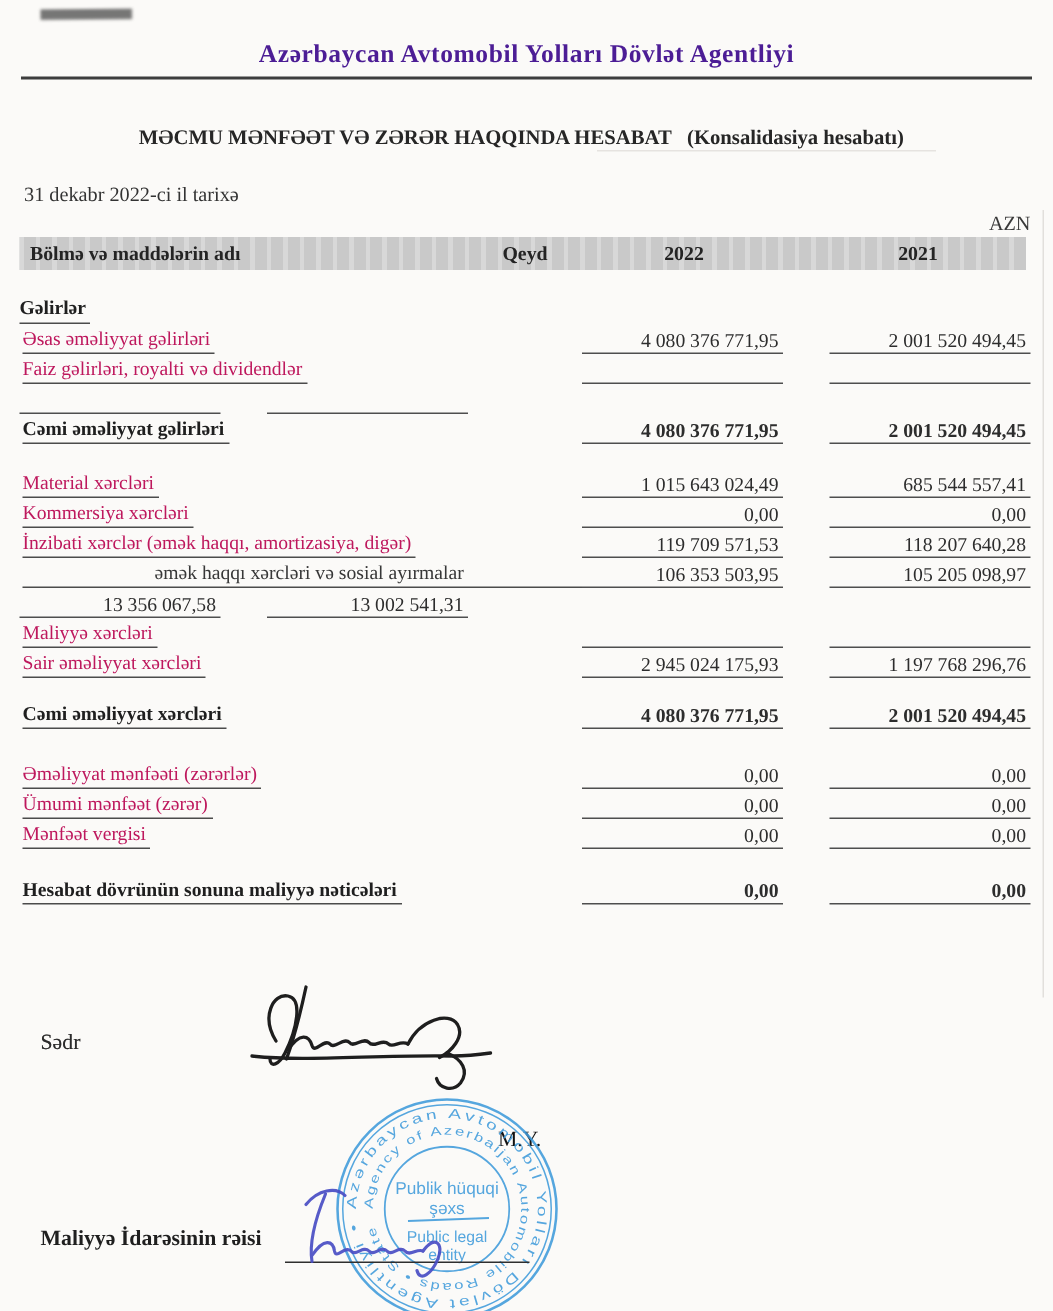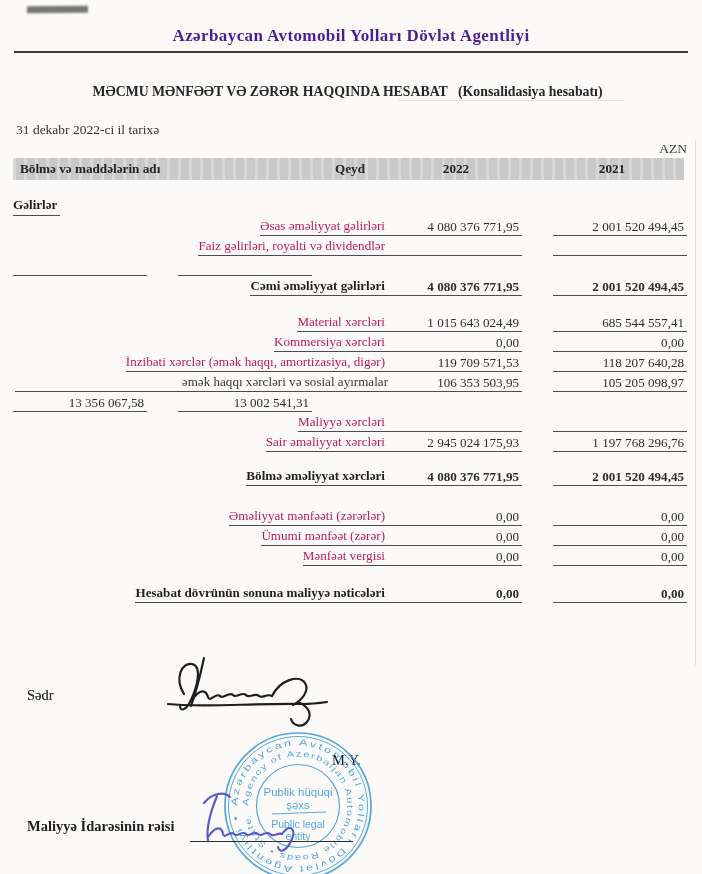--- a/index.html
+++ b/index.html
@@ -33,21 +33,21 @@
   .th-note  { left:337px; transform:translateX(-50%); }
   .th-2022  { left:443px; transform:translateX(-50%); }
   .th-2021  { left:599px; transform:translateX(-50%); }
 
   
   .tbody { position:absolute; top:196px; left:13px; width:674px; font-size:13.1px; }
   .group { margin-bottom:16px; }
   .group:nth-child(2) { margin-bottom:14px; }
   .group:nth-child(3) { margin-bottom:20px; }
   .group:nth-child(4) { margin-bottom:17px; }
-  .row { display:flex; align-items:flex-end; height:20px;text-align:right; }
+  .row { display:flex; align-items:flex-end; height:20px; }
   .row.section { font-weight:bold; }
   .row.bold { font-weight:bold; color:#1f1f1f; }
   .lbl { width:375px; padding-left:2px; line-height:15px; }
   .lbl-text { display:inline-block; border-bottom:1px solid #4b4b4b; padding:0 3px 2px 0; color:#be185d; }
   .row.bold .lbl-text, .row.section .lbl-text { color:#1f1f1f; }
   .lbl.indent { width:375px; }
   .lbl-full { display:block; width:100%; border-bottom:1px solid #4b4b4b; padding:0 0 2px 88px; color:#383838; }
   .val { height:20px; display:flex; align-items:flex-end; justify-content:flex-end;
          border-bottom:1.4px solid #4e4e4e; padding:0 3px 1px 0; line-height:15px; color:#2d2d2d; }
   .va { width:134px;margin-top:48px; }
@@ -150,21 +150,21 @@
           <div class="val vb"></div>
         </div>
         <div class="row">
           <div class="lbl"><span class="lbl-text">Sair əməliyyat xərcləri</span></div>
           <div class="val va">2 945 024 175,93</div>
           <div class="val vb">1 197 768 296,76</div>
         </div>
       </div>
       <div class="group">
         <div class="row bold">
-          <div class="lbl"><span class="lbl-text">Bölmə əməliyyat xərcləri</span></div>
+          <div class="lbl"><span class="lbl-text">Cəmi əməliyyat xərcləri</span></div>
           <div class="val va">4 080 376 771,95</div>
           <div class="val vb">2 001 520 494,45</div>
         </div>
       </div>
       <div class="group">
         <div class="row">
           <div class="lbl"><span class="lbl-text">Əməliyyat mənfəəti (zərərlər)</span></div>
           <div class="val va">0,00</div>
           <div class="val vb">0,00</div>
         </div>

